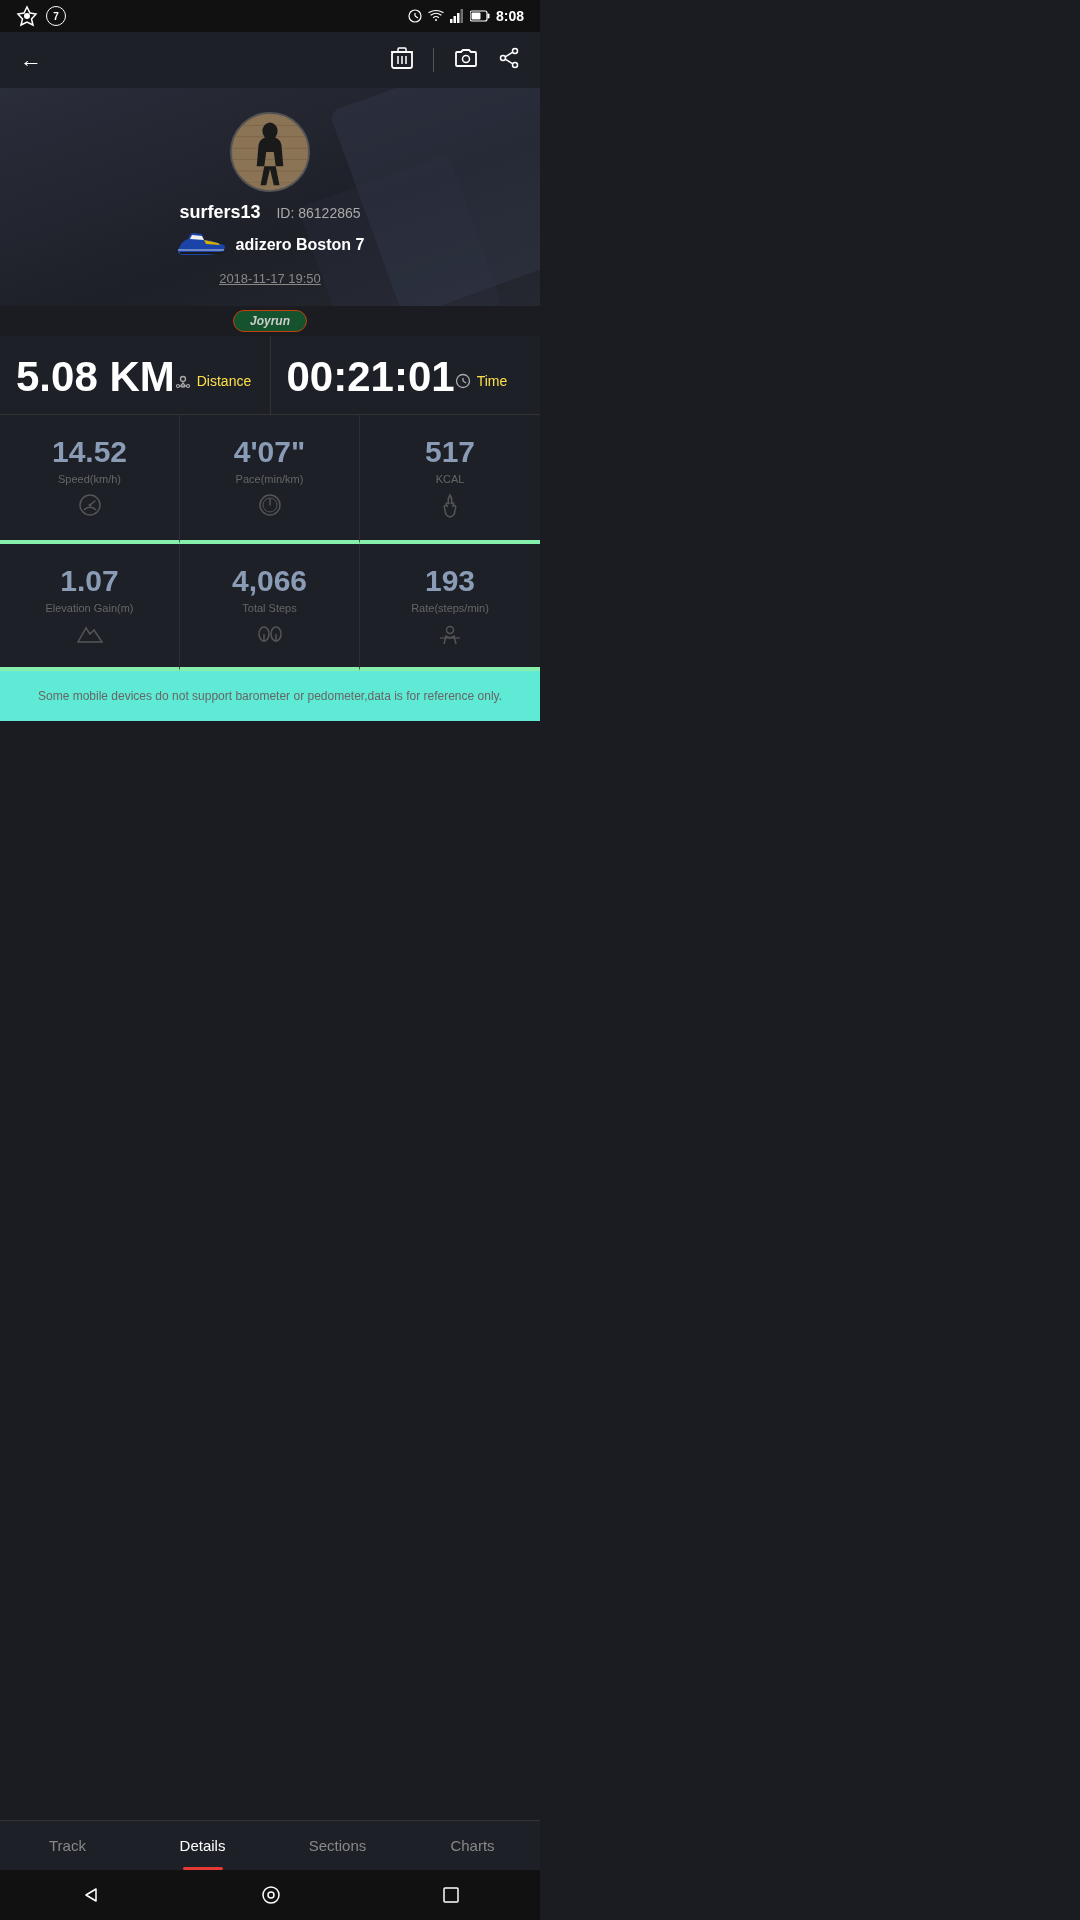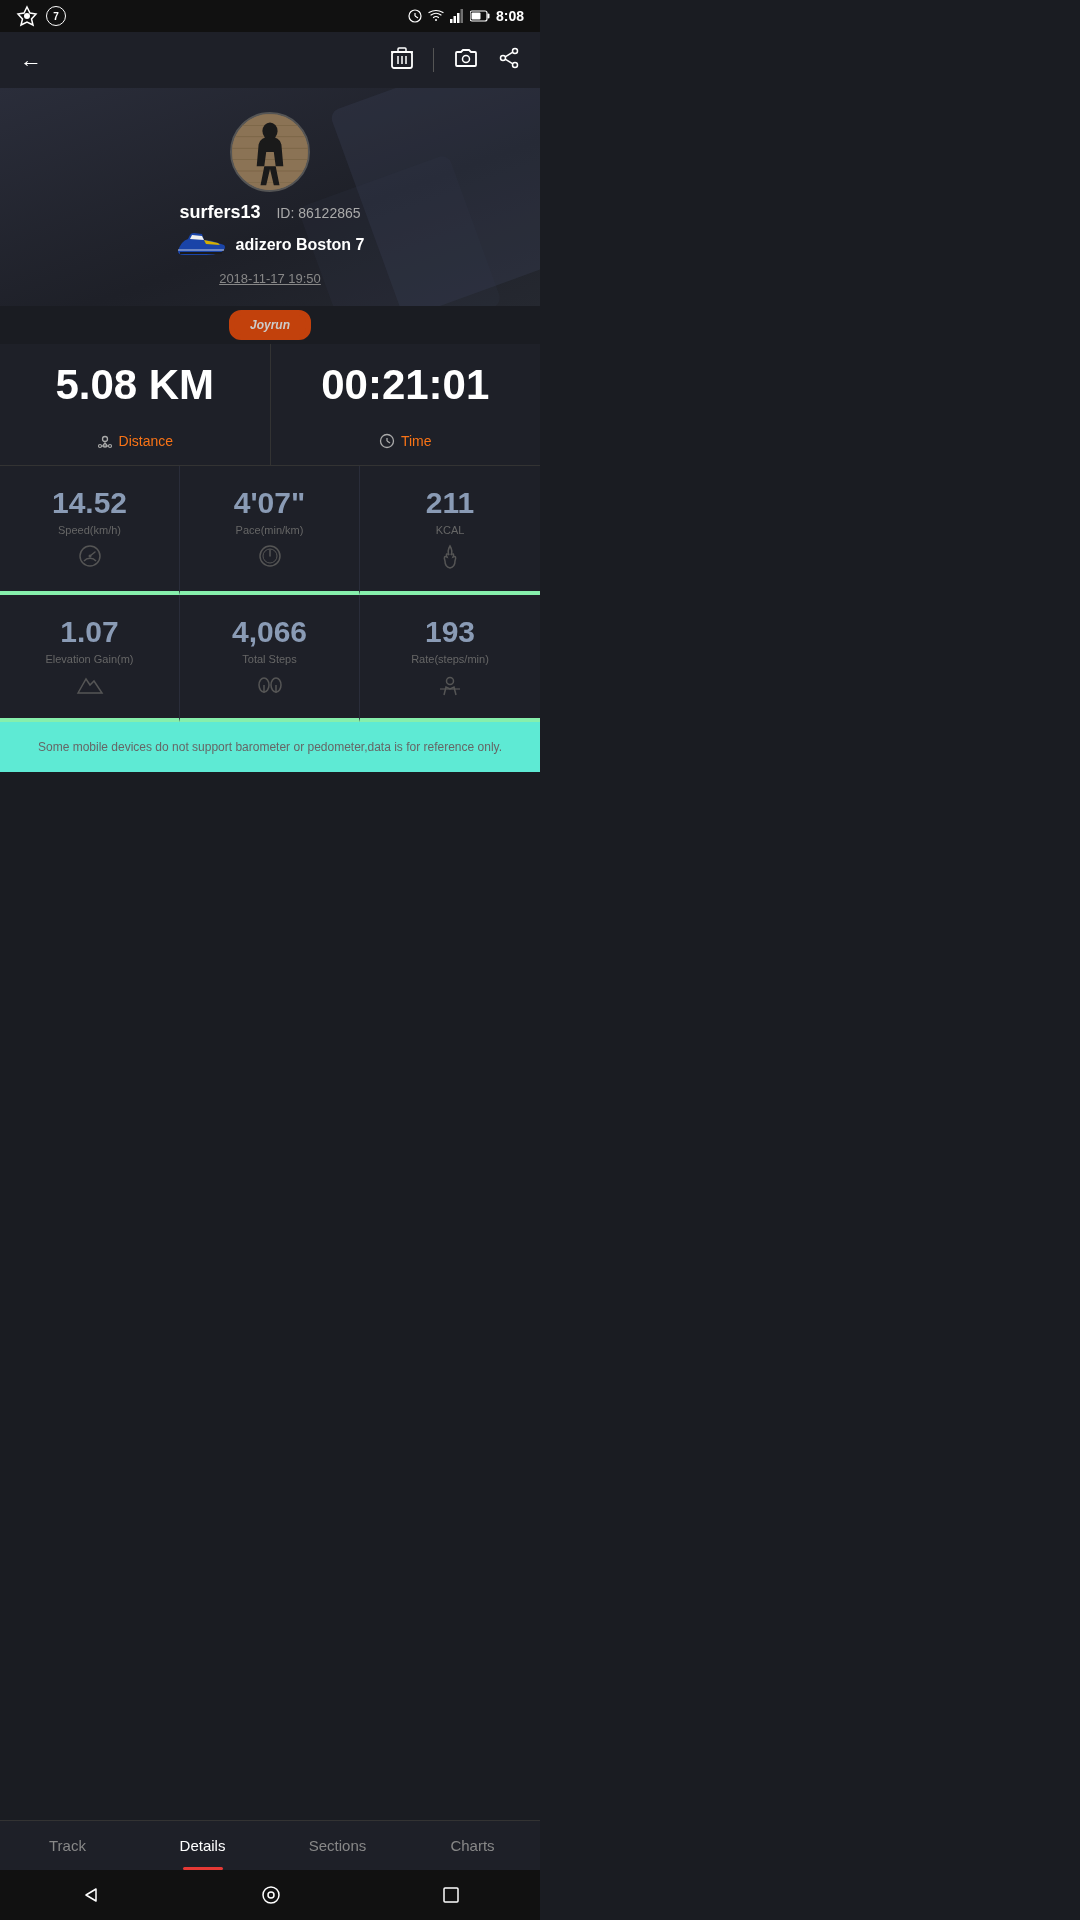--- a/index.html
+++ b/index.html
@@ -176,62 +176,61 @@
     
     .joyrun-divider {
       display: flex;
       align-items: center;
       justify-content: center;
       padding: 4px 0;
       background: #1a1c22;
       position: relative;
     }
     .joyrun-badge {
-      background: #c2410c;
-      border: 5px solid #c2410c;
+      background: #14532d;
+      border: 1px solid #c2410c;
       border-radius: 12px;
       padding: 3px 16px;
       font-size: 12px;
       color: #ccc;
       font-style: italic;
       font-weight: bold;
     }
 
     
     .main-stats {
       background: #1e2028;
       display: flex;
       border-bottom: 1px solid #333;
     }
     .main-stat-item {
       flex: 1;
       padding: 20px 16px 16px;
       display: flex;
-      flex-direction: column;
-      align-items: center;
-      gap: 19px;
+      flex-direction: row;
+      align-items: center;
     }
     .main-stat-item:first-child {
       border-right: 1px solid #333;
     }
     .stat-value-large {
       font-size: 42px;
       font-weight: bold;
       color: #fff;
       line-height: 1;
     }
     .stat-label-row {
       display: flex;
       align-items: center;
       gap: 6px;
       margin-top: 8px;
     }
     .stat-label {
       font-size: 14px;
-      color: #f97316;
+      color: #fde047;
     }
 
     
     .stats-grid {
       display: grid;
       grid-template-columns: 1fr 1fr 1fr;
       background: #1e2028;
     }
     .stat-cell {
       padding: 20px 10px 16px;
@@ -501,21 +500,21 @@
     <div class="stat-cell-icon">
       <svg width="24" height="24" viewBox="0 0 24 24">
         <circle cx="12" cy="12" r="10" fill="none" stroke="#555" stroke-width="1.5"></circle>
         <circle cx="12" cy="12" r="7" fill="none" stroke="#555" stroke-width="1"></circle>
         <line x1="12" y1="6" x2="12" y2="12" stroke="#555" stroke-width="1.5" stroke-linecap="round"></line>
       </svg>
     </div>
   </div>
 
   <div class="stat-cell">
-    <div class="stat-cell-value">211</div>
+    <div class="stat-cell-value">517</div>
     <div class="stat-cell-label">KCAL</div>
     <div class="stat-cell-icon">
       <svg width="22" height="26" viewBox="0 0 22 26">
         <path d="M11 2 Q14 7 12 11 Q16 8 14 13 Q18 11 16 17 Q16 23 11 24 Q6 23 6 17 Q4 11 8 13 Q6 8 10 11 Q8 7 11 2Z" fill="none" stroke="#555" stroke-width="1.5"></path>
       </svg>
     </div>
   </div>
 
   <div class="stat-cell">
     <div class="stat-cell-value">1.07</div>

